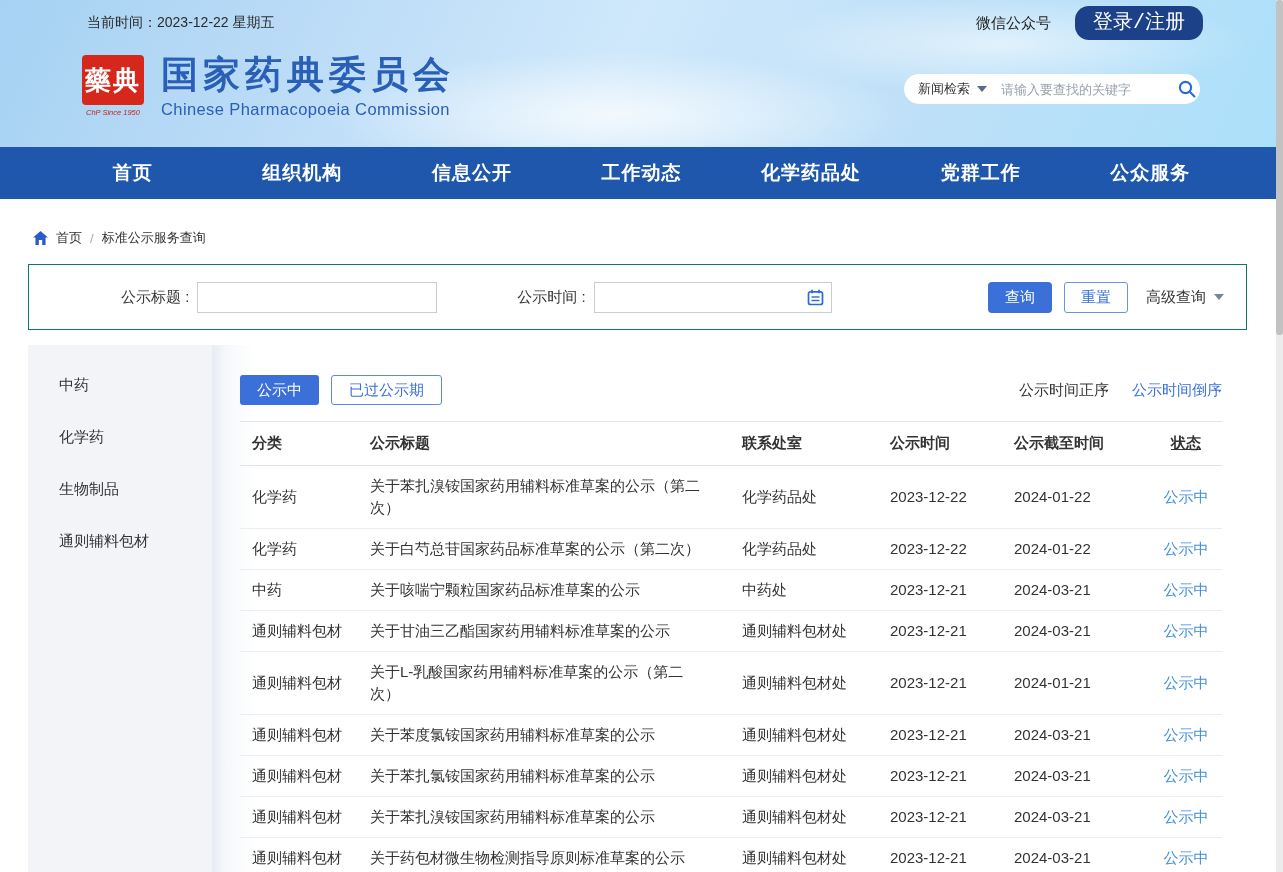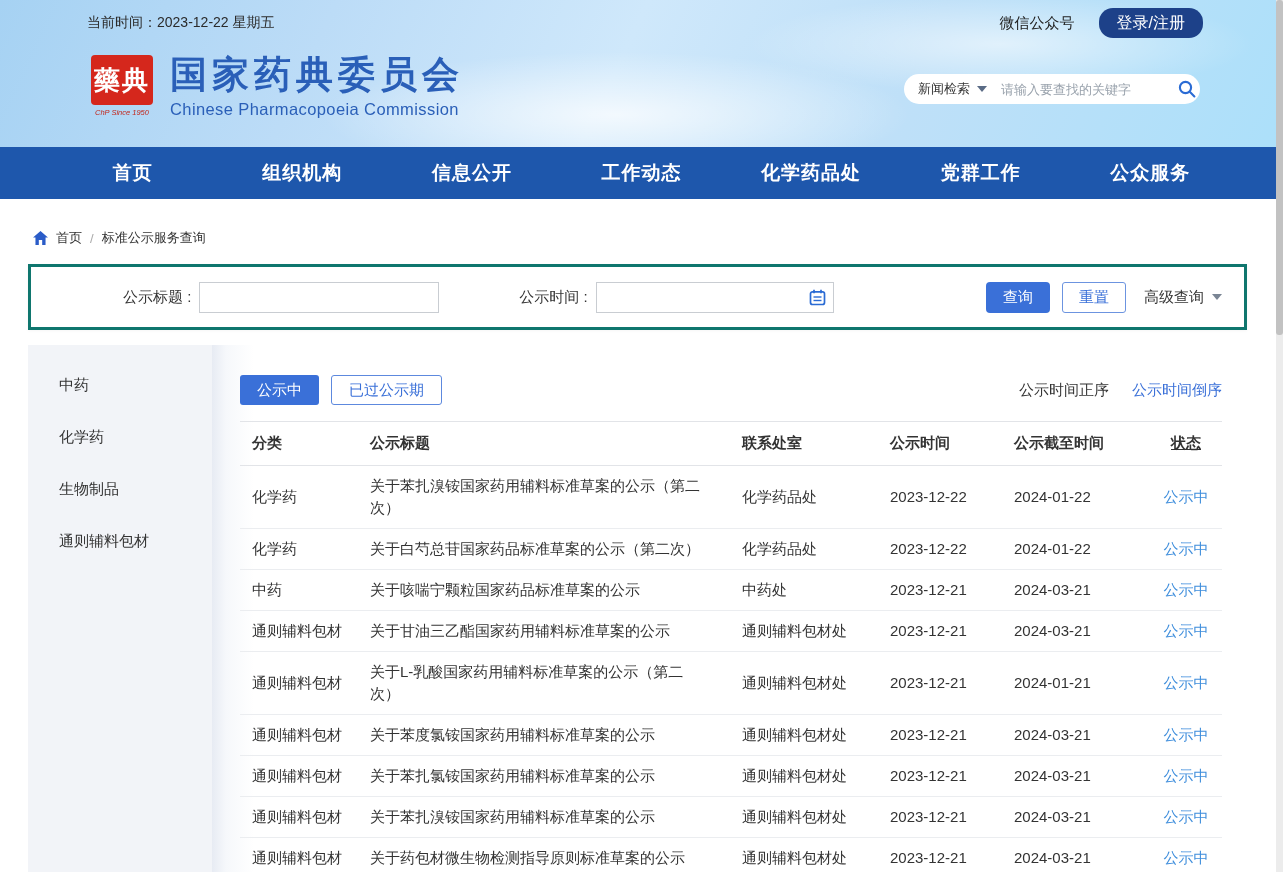--- a/index.html
+++ b/index.html
@@ -10,24 +10,24 @@
   .sky { position:relative; height:147px;
     background:linear-gradient(115deg,#a6d2f3 0%,#bcdcf7 25%,#cfe8fb 48%,#bfe0f8 70%,#ace0fa 100%); }
   .sky:before { content:""; position:absolute; inset:0;
     background:radial-gradient(ellipse 420px 90px at 48% 78%,rgba(255,255,255,.75),rgba(255,255,255,0) 70%),
                radial-gradient(ellipse 360px 70px at 78% 30%,rgba(255,255,255,.55),rgba(255,255,255,0) 70%); }
   .topbar { position:absolute; left:12px; right:0; top:8px; height:30px; z-index:3;
     display:flex; align-items:center; padding:0 80px 0 75px; }
   .cur-time { font-size:14px; color:#2b2b2b; }
   .topbar-right { margin-left:auto; display:flex; align-items:center; gap:24px; }
   .wechat { font-size:15px; color:#222; cursor:pointer; }
-  .login-btn { background:#1d4189; color:#fff; font-size:16px; border:none; cursor:pointer;
-    border-radius:14px; padding:5px 18px; line-height:1.2; }
-
-  .brand-row { position:absolute; left:90px; top:55px; display:flex; z-index:3; }
+  .login-btn { background:#1d4189; color:#fff; font-size:20px; border:none; cursor:pointer;
+    border-radius:14px; padding:5px 18px; line-height:1.2;font-family:Liberation Mono, monospace; }
+
+  .brand-row { position:absolute; left:81px; top:55px; display:flex; z-index:3; }
   .seal { width:64px; display:flex; flex-direction:column; align-items:center; }
   .seal-box { width:62px; height:50px; background:#d5271c; border-radius:4px; color:#fff;
     display:flex; align-items:center; justify-content:center; font-size:26px; font-weight:bold;
     letter-spacing:2px; font-family:"Liberation Serif","DejaVu Serif",serif; }
   .seal-caption { color:#c2261b; font-size:7.5px; font-style:italic; margin-top:3px; white-space:nowrap; }
   .brand-text { margin-left:16px; }
   .brand-cn { color:#2a5fb8; font-size:37px; font-weight:bold; letter-spacing:5px; line-height:1.1; }
   .brand-en { color:#2a5fb8; font-size:16.5px; margin-top:4px; letter-spacing:.4px; }
 
   .search-pill { position:absolute; right:83px; top:74px; width:296px; height:30px; z-index:3;
@@ -44,21 +44,21 @@
   .nav-item { flex:1; text-align:center; color:#fff; font-size:19px; font-weight:bold;
     letter-spacing:1px; cursor:pointer; }
 
   
   .breadcrumb { display:flex; align-items:center; gap:8px; padding:22px 0 0 33px; height:56px; font-size:13px; }
   .bc-sep { color:#aaa; }
   .bc-link { color:#333; cursor:pointer; }
   .bc-cur { color:#333; }
 
   
-  .filter { margin:9px 36px 0 28px; height:66px; background:#fff; border:3px solid #0f766e;
+  .filter { margin:9px 36px 0 28px; height:66px; background:#fff; border:1px solid #0f766e;
     box-shadow:0 1px 3px rgba(0,0,0,.04); display:flex; align-items:center; padding:0 22px; }
   .f-label { font-size:15px; color:#333; }
   .f-label.first { margin-left:70px; }
   .f-label.second { margin-left:80px; }
   .f-input { width:240px; height:31px; border:1px solid #c9cdd2; margin-left:8px; padding:0 8px;
     font-size:14px; outline:none; font-family:inherit; }
   .f-date-wrap { position:relative; margin-left:8px; }
   .f-date { width:238px; height:31px; border:1px solid #c9cdd2; padding:0 32px 0 8px; font-size:14px;
     outline:none; font-family:inherit; }
   .cal-icon { position:absolute; right:8px; top:7px; cursor:pointer; }

